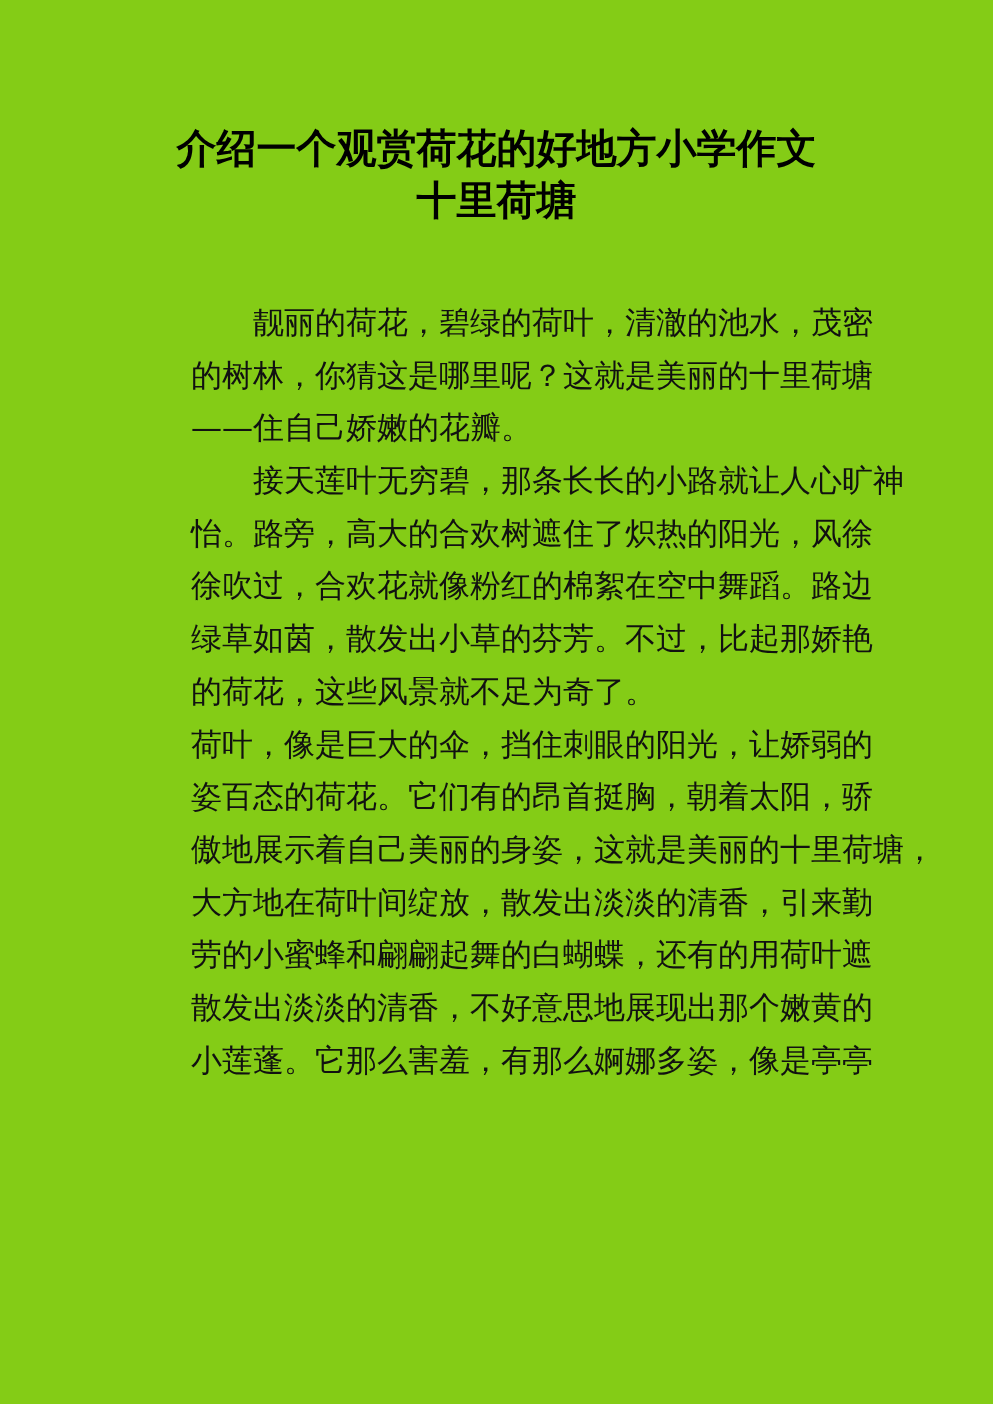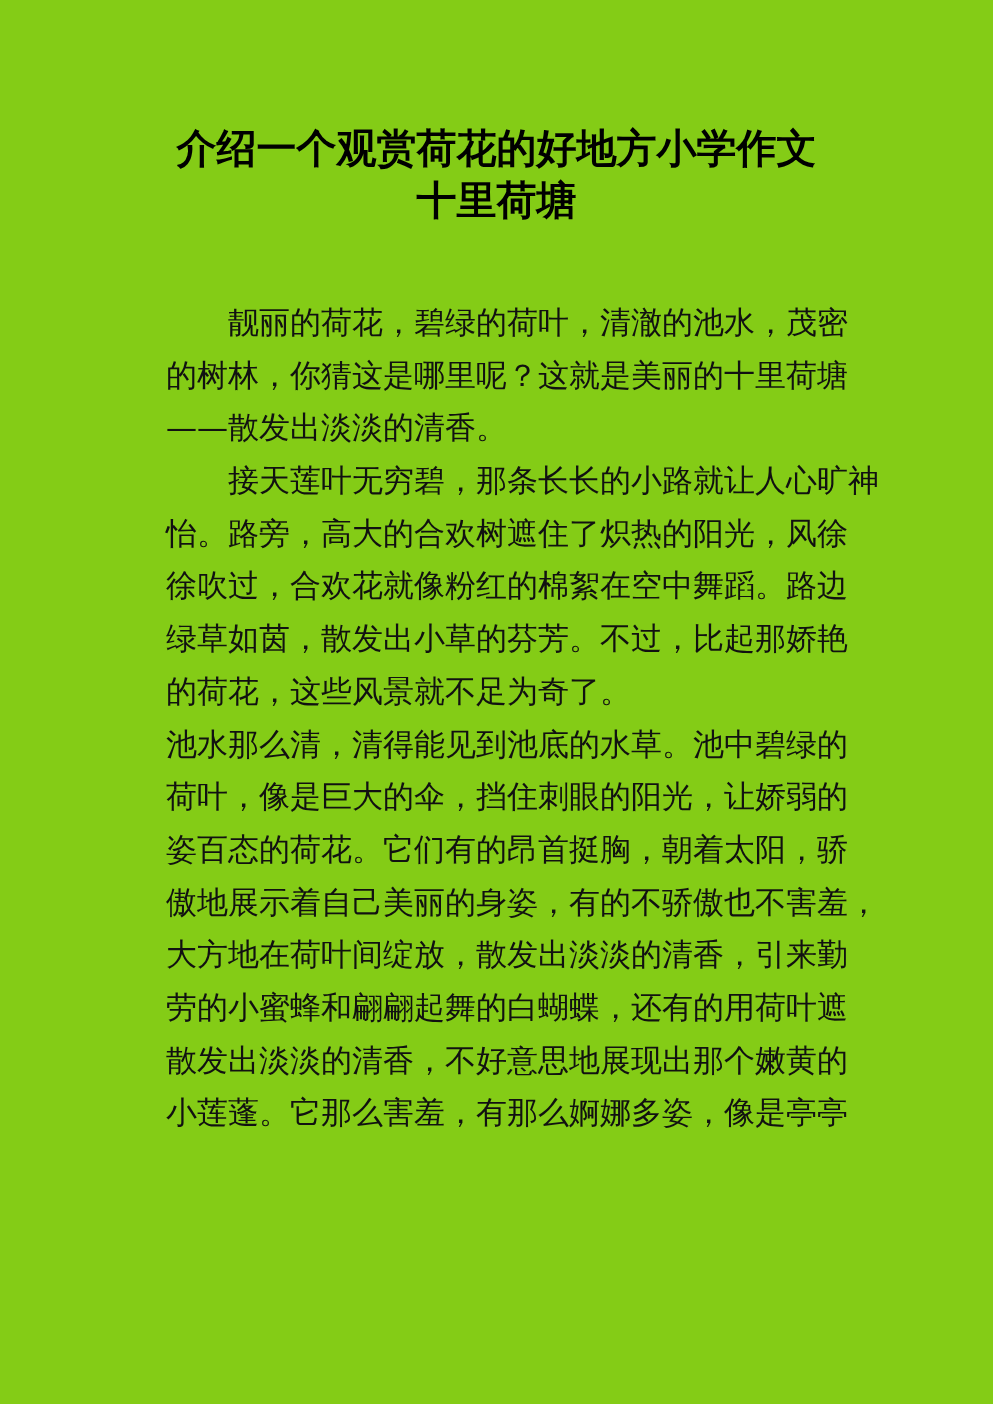--- a/index.html
+++ b/index.html
@@ -11,52 +11,51 @@
     font-family: "DejaVu Sans", "Liberation Sans", sans-serif;
     font-weight: bold; font-size: 40px; line-height: 52px;
     color: #000000; letter-spacing: 0px;
   }
   .title div { white-space: nowrap; }
   .body {
     position: absolute; left: 166px; top: 296px; width: 672px;
     font-family: "DejaVu Serif", "Liberation Serif", serif;
     font-size: 31px; line-height: 52.7px; color: #111111;
   }
-  .line { white-space: nowrap; height: 52.7px; }
+  .line { white-space: nowrap; height: 52.7px; margin-left: 25px; }
   .line.indent { padding-left: 62px; }
 </style>
 </head>
 <body>
 
 <div class="page">
   <div class="title">
     <div>介绍一个观赏荷花的好地方小学作文</div>
     <div>十里荷塘</div>
   </div>
 
   <div class="body">
 
     <div>
       <div class="line indent">靓丽的荷花，碧绿的荷叶，清澈的池水，茂密</div>
       <div class="line">的树林，你猜这是哪里呢？这就是美丽的十里荷塘</div>
-      <div class="line">——散发出淡淡的清香。</div>
+      <div class="line">——住自己娇嫩的花瓣。</div>
     </div>
 
     <div>
       <div class="line indent">接天莲叶无穷碧，那条长长的小路就让人心旷神</div>
       <div class="line">怡。路旁，高大的合欢树遮住了炽热的阳光，风徐</div>
       <div class="line">徐吹过，合欢花就像粉红的棉絮在空中舞蹈。路边</div>
       <div class="line">绿草如茵，散发出小草的芬芳。不过，比起那娇艳</div>
       <div class="line">的荷花，这些风景就不足为奇了。</div>
     </div>
 
     <div>
-      <div class="line">池水那么清，清得能见到池底的水草。池中碧绿的</div>
       <div class="line">荷叶，像是巨大的伞，挡住刺眼的阳光，让娇弱的</div>
       <div class="line">姿百态的荷花。它们有的昂首挺胸，朝着太阳，骄</div>
-      <div class="line">傲地展示着自己美丽的身姿，有的不骄傲也不害羞，</div>
+      <div class="line">傲地展示着自己美丽的身姿，这就是美丽的十里荷塘，</div>
       <div class="line">大方地在荷叶间绽放，散发出淡淡的清香，引来勤</div>
       <div class="line">劳的小蜜蜂和翩翩起舞的白蝴蝶，还有的用荷叶遮</div>
       <div class="line">散发出淡淡的清香，不好意思地展现出那个嫩黄的</div>
       <div class="line">小莲蓬。它那么害羞，有那么婀娜多姿，像是亭亭</div>
     </div>
   </div>
 </div>
 
 </body></html>

